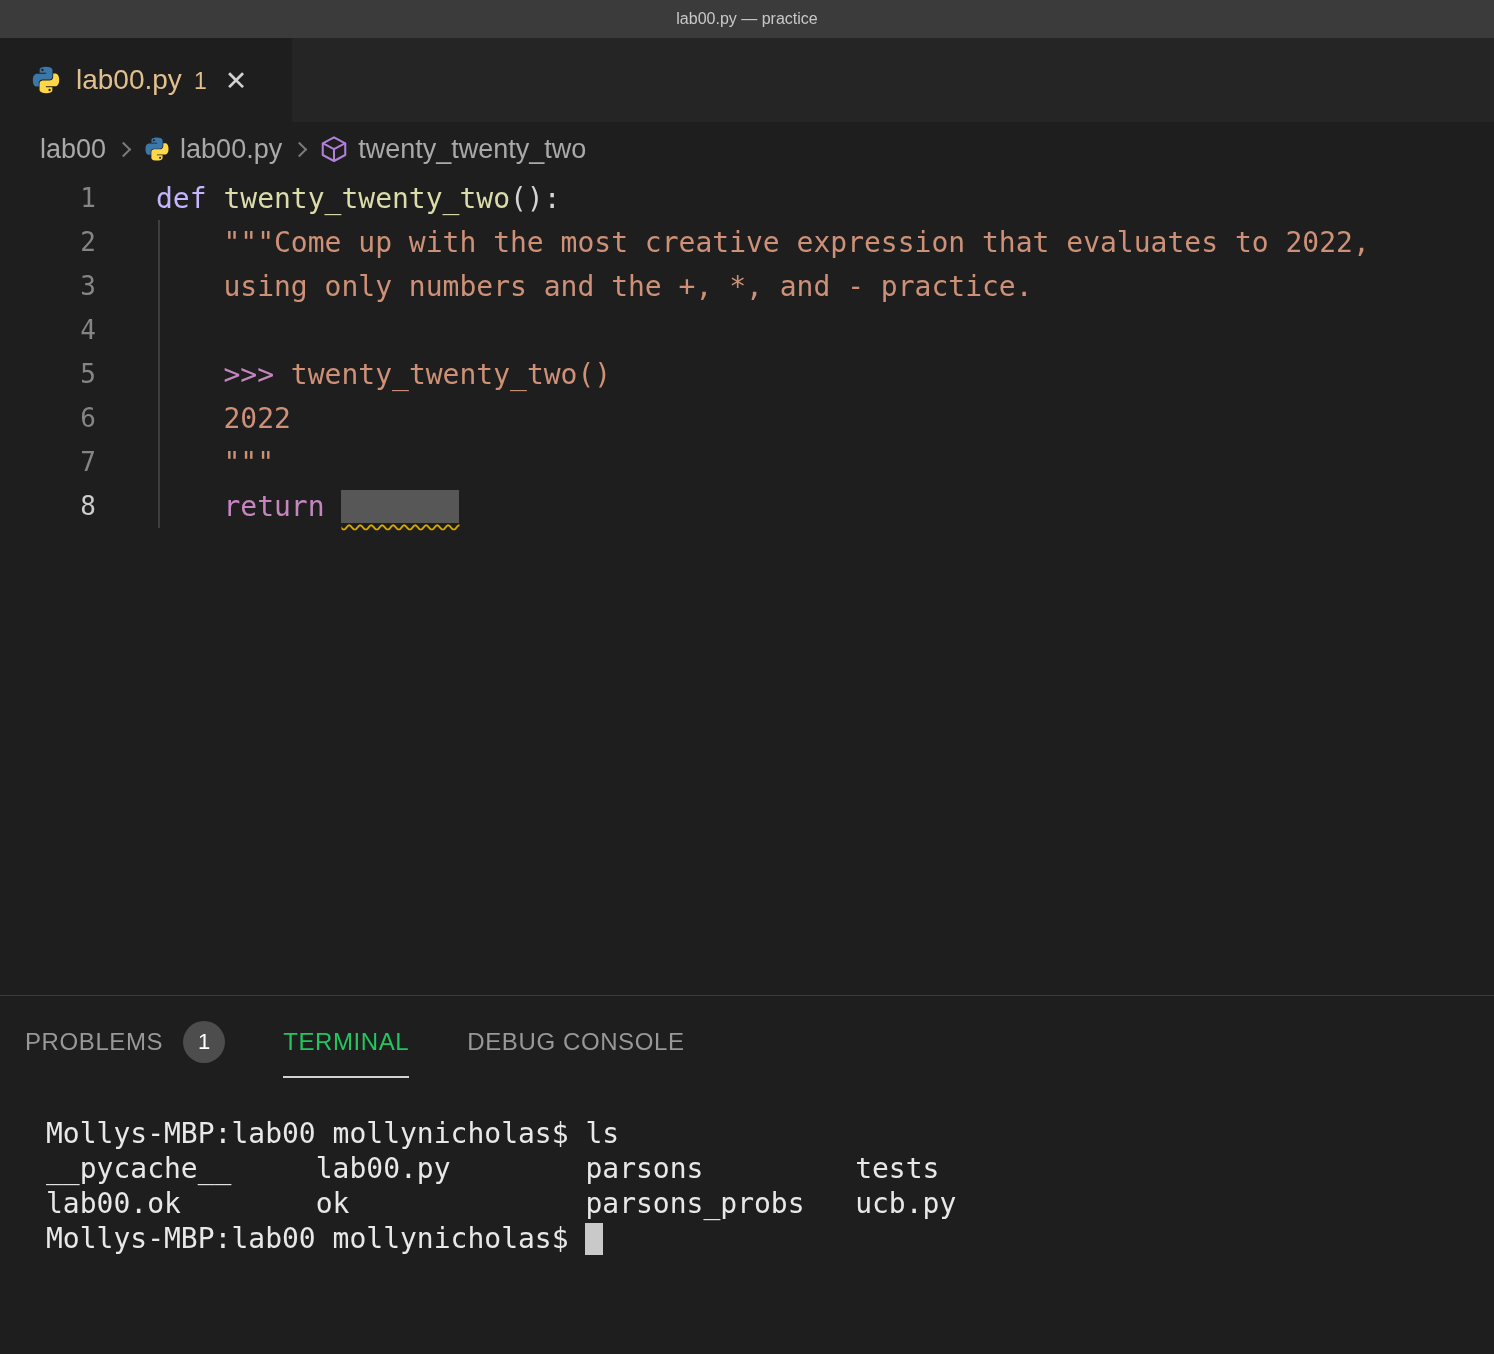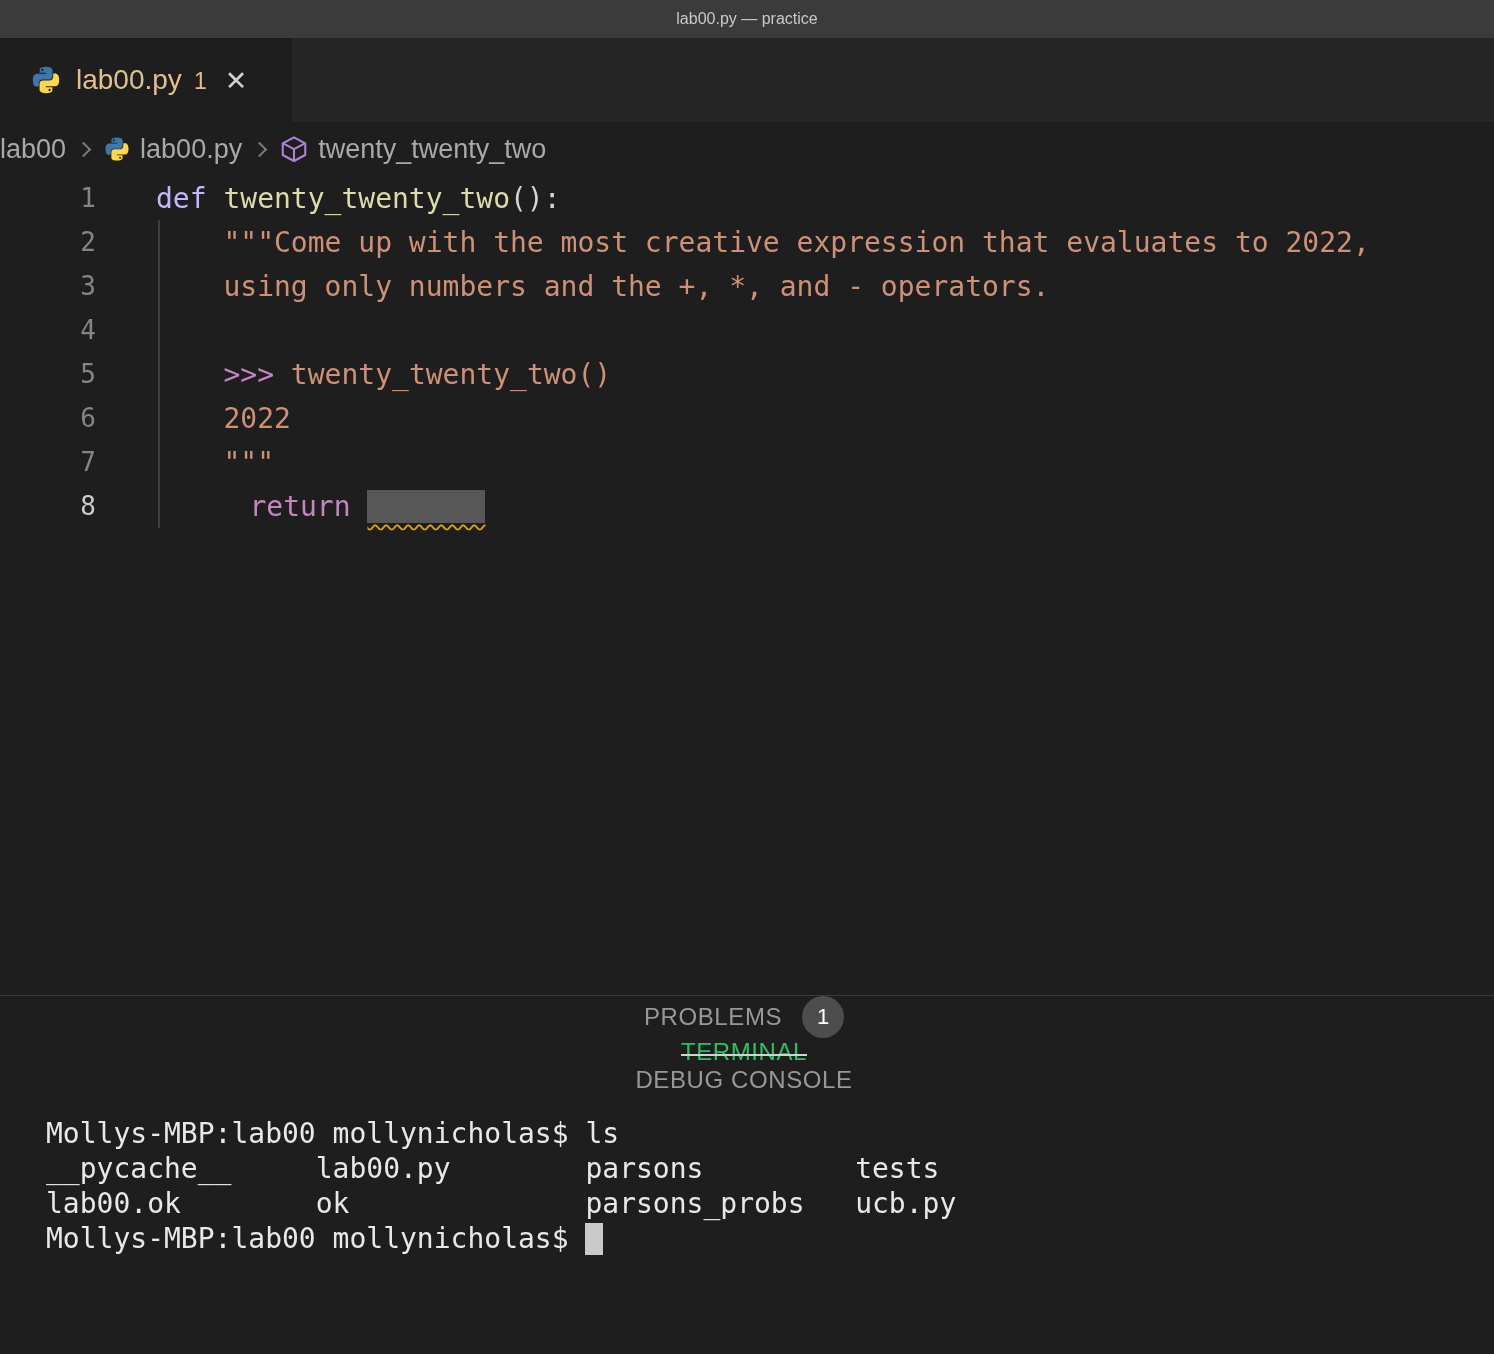--- a/index.html
+++ b/index.html
@@ -12,21 +12,21 @@
 
   
   .tabstrip { height:84px; background:#252526; display:flex; align-items:stretch; }
   .tab { width:292px; background:#1e1e1e; display:flex; align-items:center; padding-left:30px; }
   .pyicon svg { width:32px; height:32px; display:block; }
   .tab-label { color:#e2c08d; font-size:28px; margin-left:14px; }
   .tab-badge { color:#e2c08d; font-size:23px; margin-left:12px; margin-top:3px; }
   .tab-close { color:#d2d2d2; font-size:27px; margin-left:18px; font-family:"DejaVu Sans", sans-serif; cursor:pointer; }
 
   
-  .breadcrumbs { height:54px; background:#1e1e1e; display:flex; align-items:center; 
+  .breadcrumbs { height:54px; background:#1e1e1e; display:flex; align-items:center; padding-left:40px;
                  color:#a9a9a9; font-size:27px; }
   .crumb { cursor:pointer; }
   .chev { width:11px; height:11px; border-top:2px solid #7a7a7a; border-right:2px solid #7a7a7a;
           transform:rotate(45deg); margin:0 14px 0 12px; flex:none; }
   .breadcrumbs .pyicon svg { width:28px; height:28px; }
   .breadcrumbs .pyicon { margin-right:9px; display:flex; }
   .symicon { margin-right:9px; display:flex; }
   .symicon svg { width:30px; height:30px; }
 
   
@@ -35,27 +35,27 @@
   .code-line { display:flex; align-items:center; height:44px;
                font-family:"DejaVu Sans Mono", monospace; font-size:28px; white-space:pre; }
   .gutter { width:96px; flex:none; text-align:right; color:#858585; font-size:26px; }
   .gutter.active { color:#cccccc; }
   .line-content { margin-left:60px; }
   .tok-kw   { color:#c4b5fd; }
   .tok-pl   { color:#d4d4d4; }
   .tok-fn   { color:#dcdcaa; }
   .tok-str  { color:#ce9178; }
   .tok-doc  { color:#c586c0; }
-  .tok-ctrl { color:#c586c0;margin-left:26px; }
+  .tok-ctrl { color:#c586c0; }
   .tok-box  { background:#575757;
               text-decoration-line:underline; text-decoration-style:wavy;
               text-decoration-color:#d7a700; text-decoration-thickness:2px; text-underline-offset:8px; }
 
   
-  .panel-tabs { height:92px; display:flex; align-items:center; padding-left:52px;flex-direction:column; }
+  .panel-tabs { height:92px; display:flex; align-items:center; padding-left:25px; }
   .panel-tab { position:relative; height:100%; display:flex; align-items:center; margin-right:58px; cursor:pointer; }
   .ptab-label { font-size:24px; letter-spacing:0.6px; color:#989898; }
   .panel-tab.active .ptab-label { color:#22c55e; }
   .panel-tab.active::after { content:""; position:absolute; left:0; right:0; bottom:10px; height:2px; background:#d2d2d2; }
   .ptab-badge { width:42px; height:42px; border-radius:50%; background:#4d4d4d; color:#ffffff;
                 font-size:22px; display:flex; align-items:center; justify-content:center; margin-left:20px; }
 
   
   .terminal { padding:28px 0 0 46px; font-family:"DejaVu Sans Mono", monospace; font-size:28px; color:#e8e8e8; }
   .term-line { height:35px; display:flex; align-items:center; white-space:pre; }
@@ -101,21 +101,21 @@
         <path d="M2.2 5 8 8.1 13.8 5M8 8.1v6.3"></path>
       </svg>
     </span>
     <span class="crumb">twenty_twenty_two</span>
   </div>
 
   <div class="editor" id="editor-lines">
     <div class="indent-guide"></div>
   <div class="code-line"><span class="gutter">1</span><span class="line-content"><span class="tok-kw">def</span><span class="tok-pl"> </span><span class="tok-fn">twenty_twenty_two</span><span class="tok-pl">():</span></span></div>
       <div class="code-line"><span class="gutter">2</span><span class="line-content"><span class="tok-str">    """Come up with the most creative expression that evaluates to 2022,</span></span></div>
-      <div class="code-line"><span class="gutter">3</span><span class="line-content"><span class="tok-str">    using only numbers and the +, *, and - operators.</span></span></div>
+      <div class="code-line"><span class="gutter">3</span><span class="line-content"><span class="tok-str">    using only numbers and the +, *, and - practice.</span></span></div>
       <div class="code-line"><span class="gutter">4</span><span class="line-content"></span></div>
       <div class="code-line"><span class="gutter">5</span><span class="line-content"><span class="tok-str">    </span><span class="tok-doc">&gt;&gt;&gt;</span><span class="tok-str"> twenty_twenty_two()</span></span></div>
       <div class="code-line"><span class="gutter">6</span><span class="line-content"><span class="tok-str">    2022</span></span></div>
       <div class="code-line"><span class="gutter">7</span><span class="line-content"><span class="tok-str">    """</span></span></div>
       <div class="code-line"><span class="gutter active">8</span><span class="line-content"><span class="tok-pl">    </span><span class="tok-ctrl">return</span><span class="tok-pl"> </span><span class="tok-box">       </span></span></div>
     </div>
 
   <div class="panel">
     <div class="panel-tabs">
       <div class="panel-tab">

